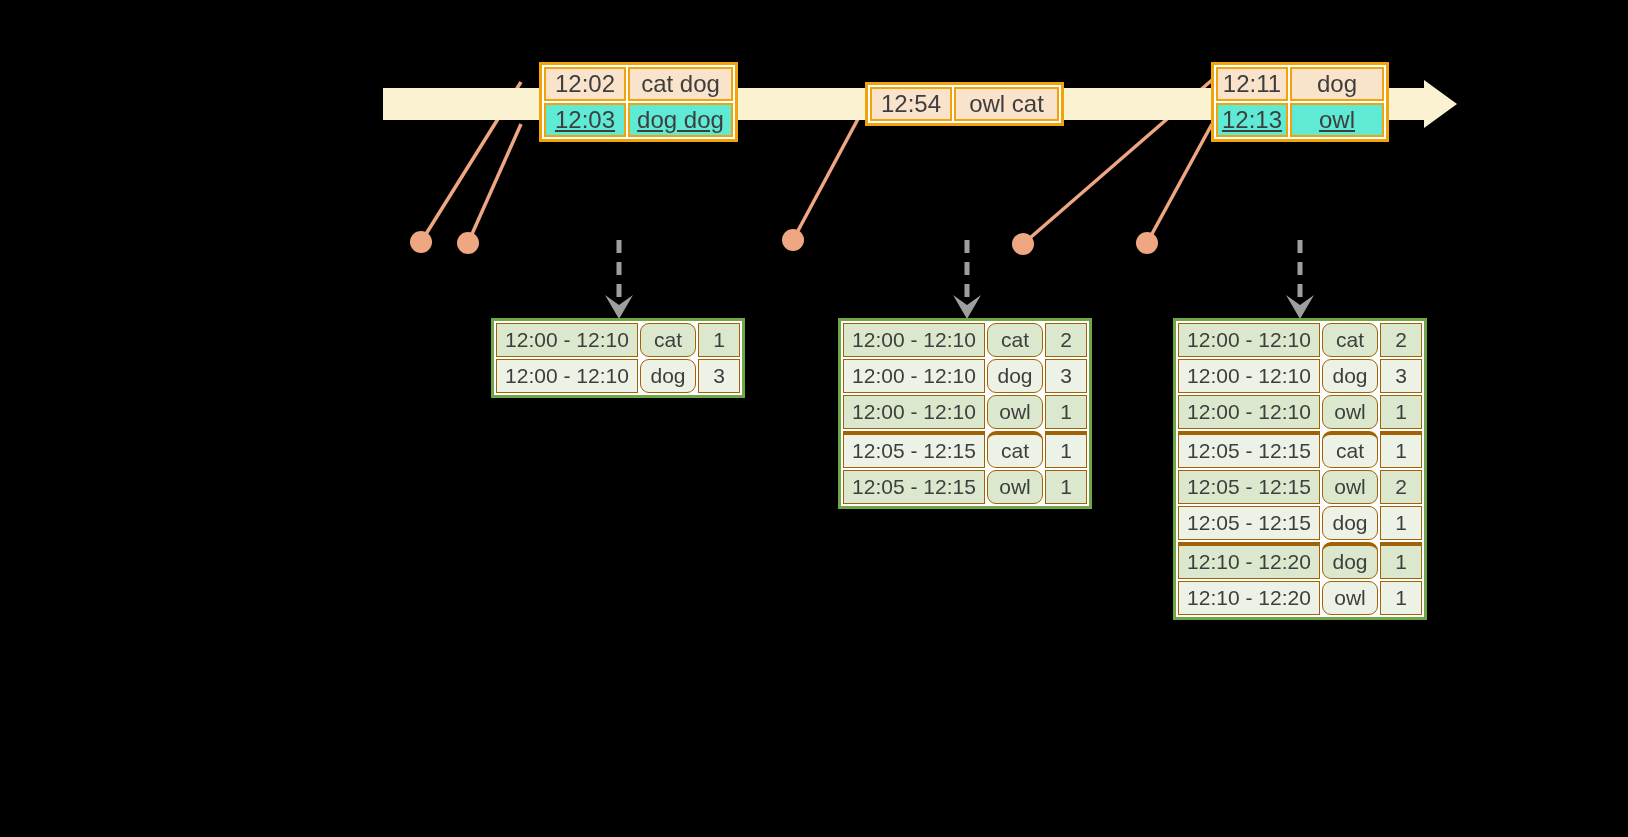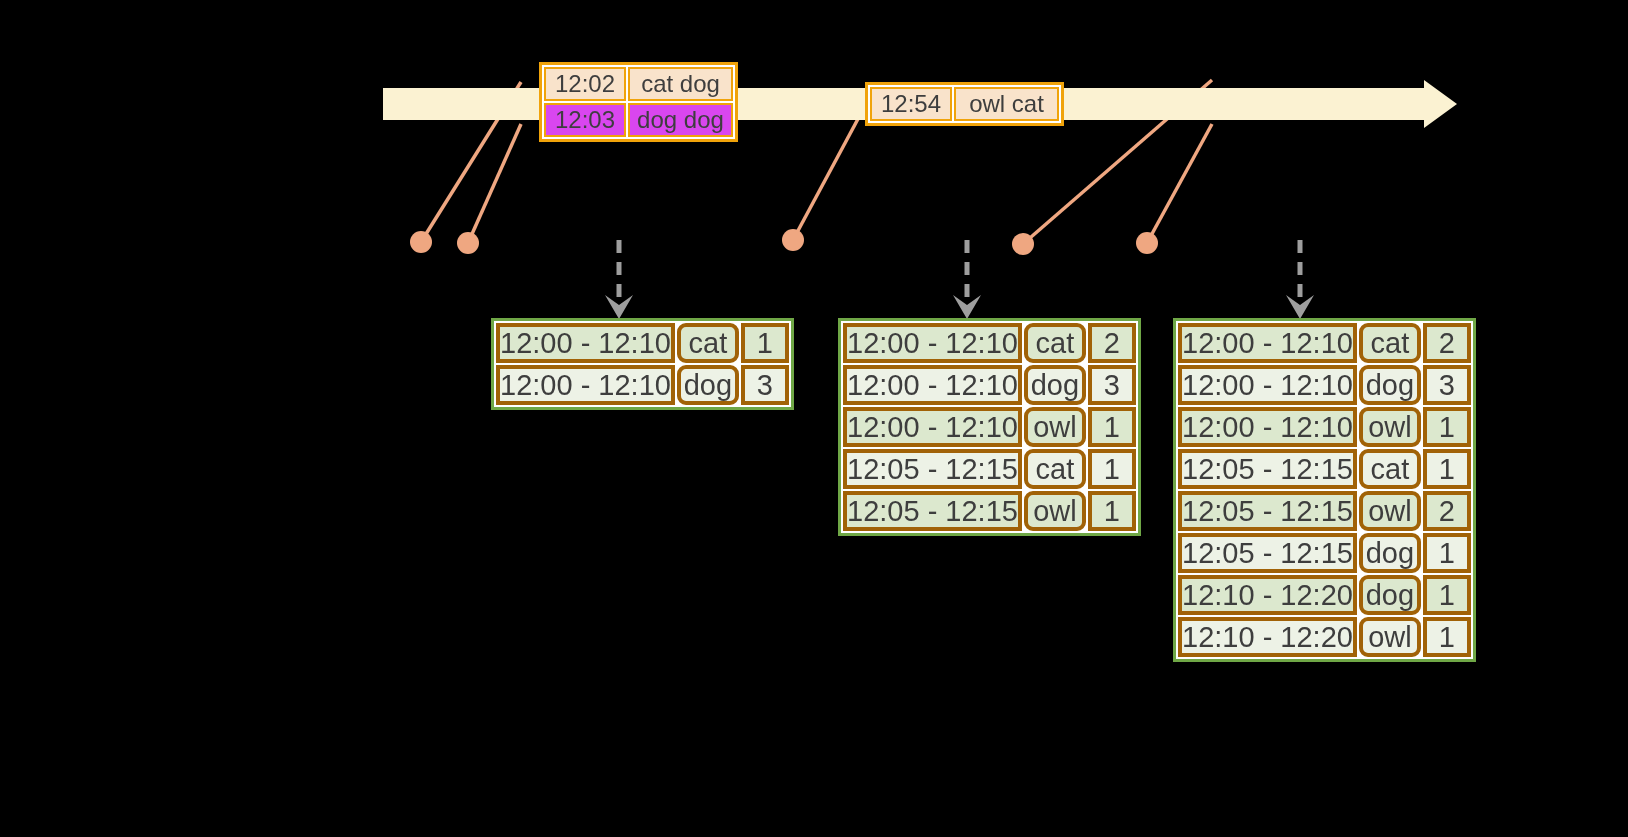--- a/index.html
+++ b/index.html
@@ -37,27 +37,27 @@
   .otable { border: 3px solid #F0A30A; }
   .otable td {
     border: 2px solid #F0A30A;
     font-size: 24px; height: 30px; line-height: 30px;
   }
   .otable td.t { width: 78px; }
   .otable td.w { width: 101px; }
   .otable.narrow td.t { width: 68px; }
   .otable.narrow td.w { width: 90px; }
   tr.peach td { background: #F9E3CB; }
-  tr.cream td { background: #d946ef; }
+  tr.cream td { background: #5eead4; text-decoration: underline; }
 
   
   .gtable { border: 3px solid #6FA746; }
   .gtable td {
-    border: 4px solid #a16207;
-    font-size: 29px; height: 32px; line-height: 32px;
+    border: 1px solid #a16207;
+    font-size: 21px; height: 32px; line-height: 32px;
   }
   .gtable td.win  { width: 140px; }
   .gtable td.word { width: 54px; border-radius: 9px; }
   .gtable td.cnt  { width: 40px; }
   tr.sage td { background: #DCE8CE; }
   tr.lite td { background: #EDF2E6; }
   tr.gsep td { border-top-width: 4px; }
 
   
   .sline { stroke: #EFA781; stroke-width: 3.5; }
@@ -109,20 +109,32 @@
 
   <table class="otable" style="left:865px; top:82px;">
     <tbody>
         <tr class="peach">
       <td class="t">12:54</td>
       <td class="w">owl cat</td>
     </tr>
   </tbody>
     </table>
 
+  <table class="otable narrow" style="left:1211px; top:62px;">
+    <tbody>
+        <tr class="peach">
+      <td class="t">12:11</td>
+      <td class="w">dog</td>
+    </tr>
+    <tr class="cream">
+      <td class="t">12:13</td>
+      <td class="w">owl</td>
+    </tr>
+  </tbody>
+    </table>
 
   <table class="gtable" style="left:491px; top:318px;">
     <tbody>
         <tr class="sage">
       <td class="win">12:00 - 12:10</td>
       <td class="word">cat</td>
       <td class="cnt">1</td>
     </tr>
     <tr class="lite">
       <td class="win">12:00 - 12:10</td>

